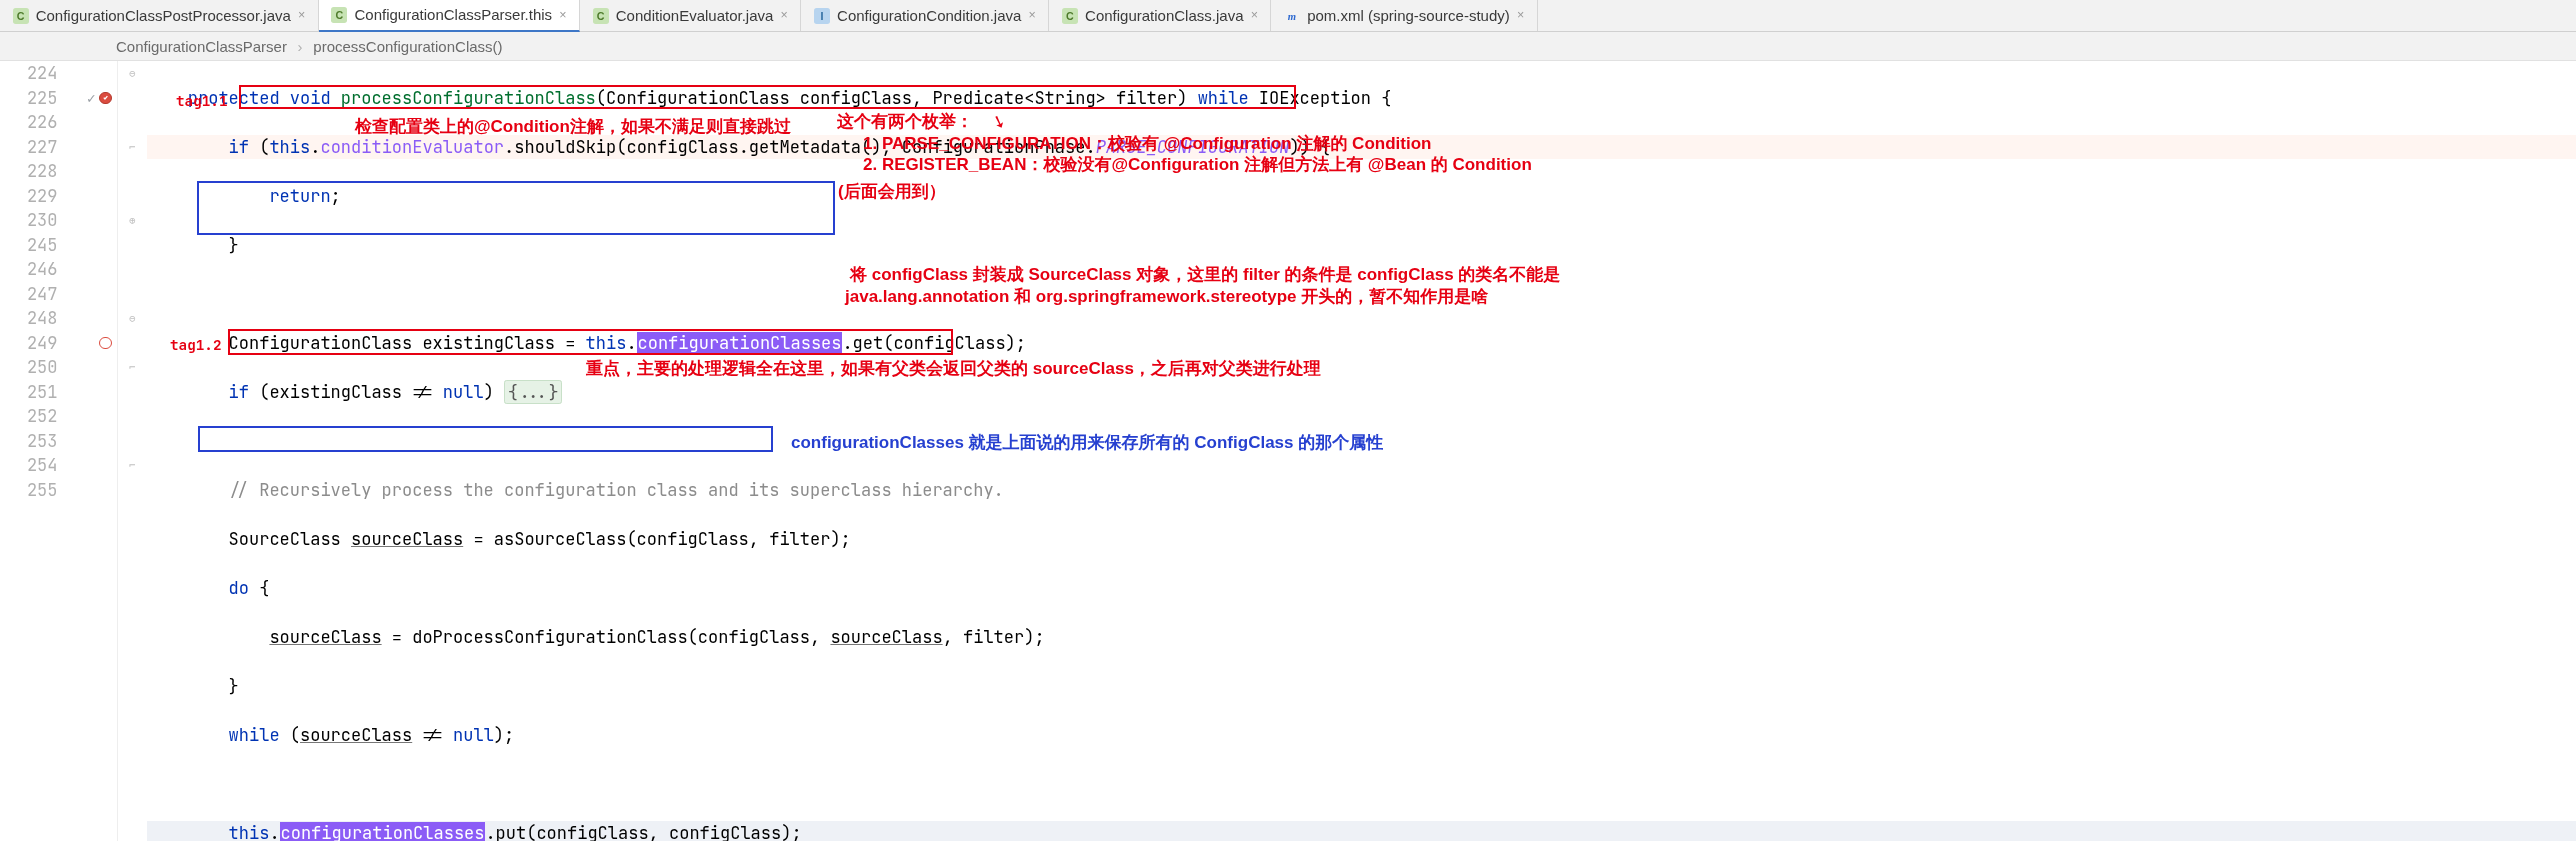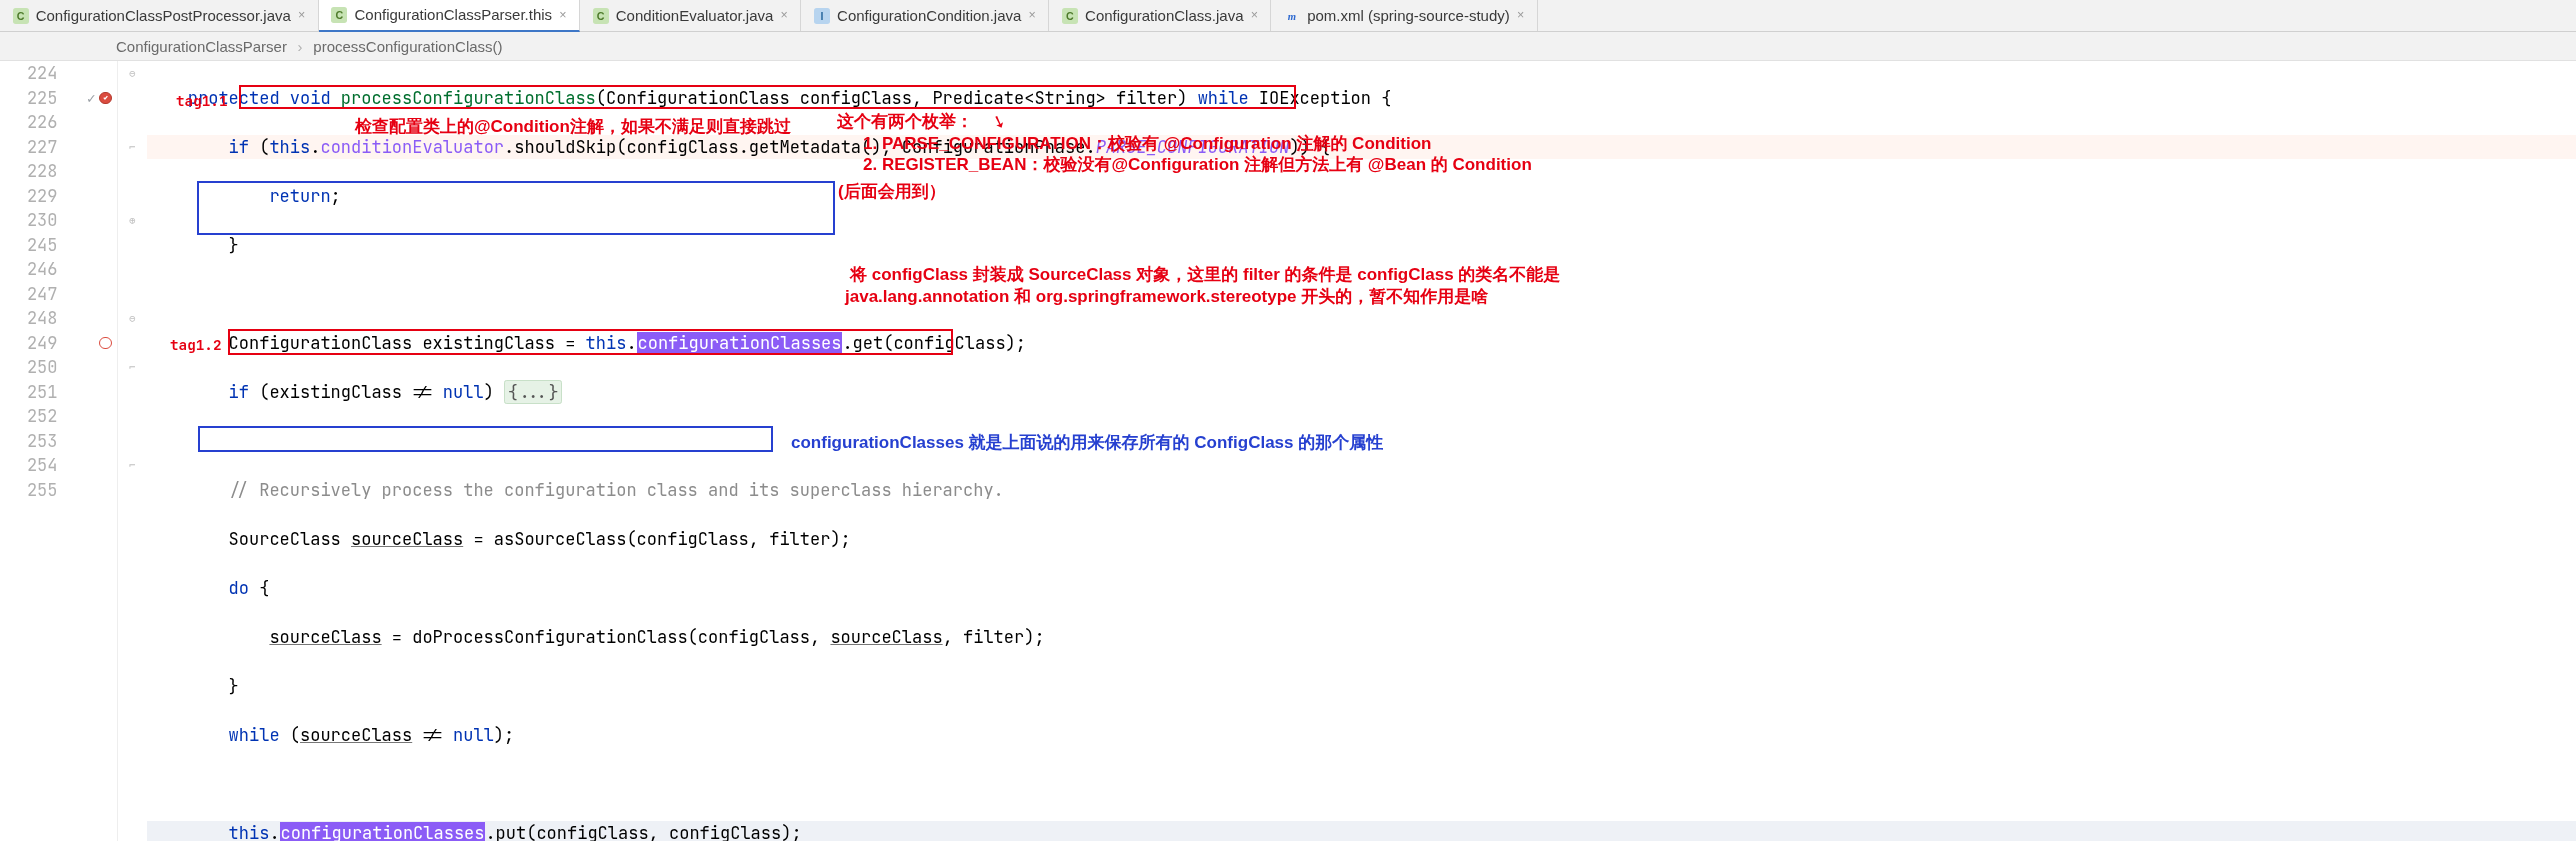--- a/index.html
+++ b/index.html
@@ -319,17 +319,18 @@
 
     <div class="anno red" style="left:690px; top:50px;">这个有两个枚举：</div>
     <div class="arrow" style="left:846px; top:48px;">➘</div>
     <div class="anno red" style="left:716px; top:72px;">1. PARSE_CONFIGURATION：校验有 @Configuration 注解的 Condition</div>
     <div class="anno red" style="left:716px; top:93px;">2. REGISTER_BEAN：校验没有@Configuration 注解但方法上有 @Bean 的 Condition</div>
     <div class="anno red" style="left:691px; top:120px;">(后面会用到）</div>
 
     <div class="anno red" style="left:703px; top:203px;">将 configClass 封装成 SourceClass 对象，这里的 filter 的条件是 configClass 的类名不能是</div>
     <div class="anno red" style="left:698px; top:225px;">java.lang.annotation 和 org.springframework.stereotype 开头的，暂不知作用是啥</div>
 
+    <div class="anno red" style="left:439px; top:297px;">重点，主要的处理逻辑全在这里，如果有父类会返回父类的 sourceClass，之后再对父类进行处理</div>
 
     <div class="anno blue" style="left:644px; top:371px;">configurationClasses 就是上面说的用来保存所有的 ConfigClass 的那个属性</div>
   </div>
 </div>
 
 
 </body></html>

